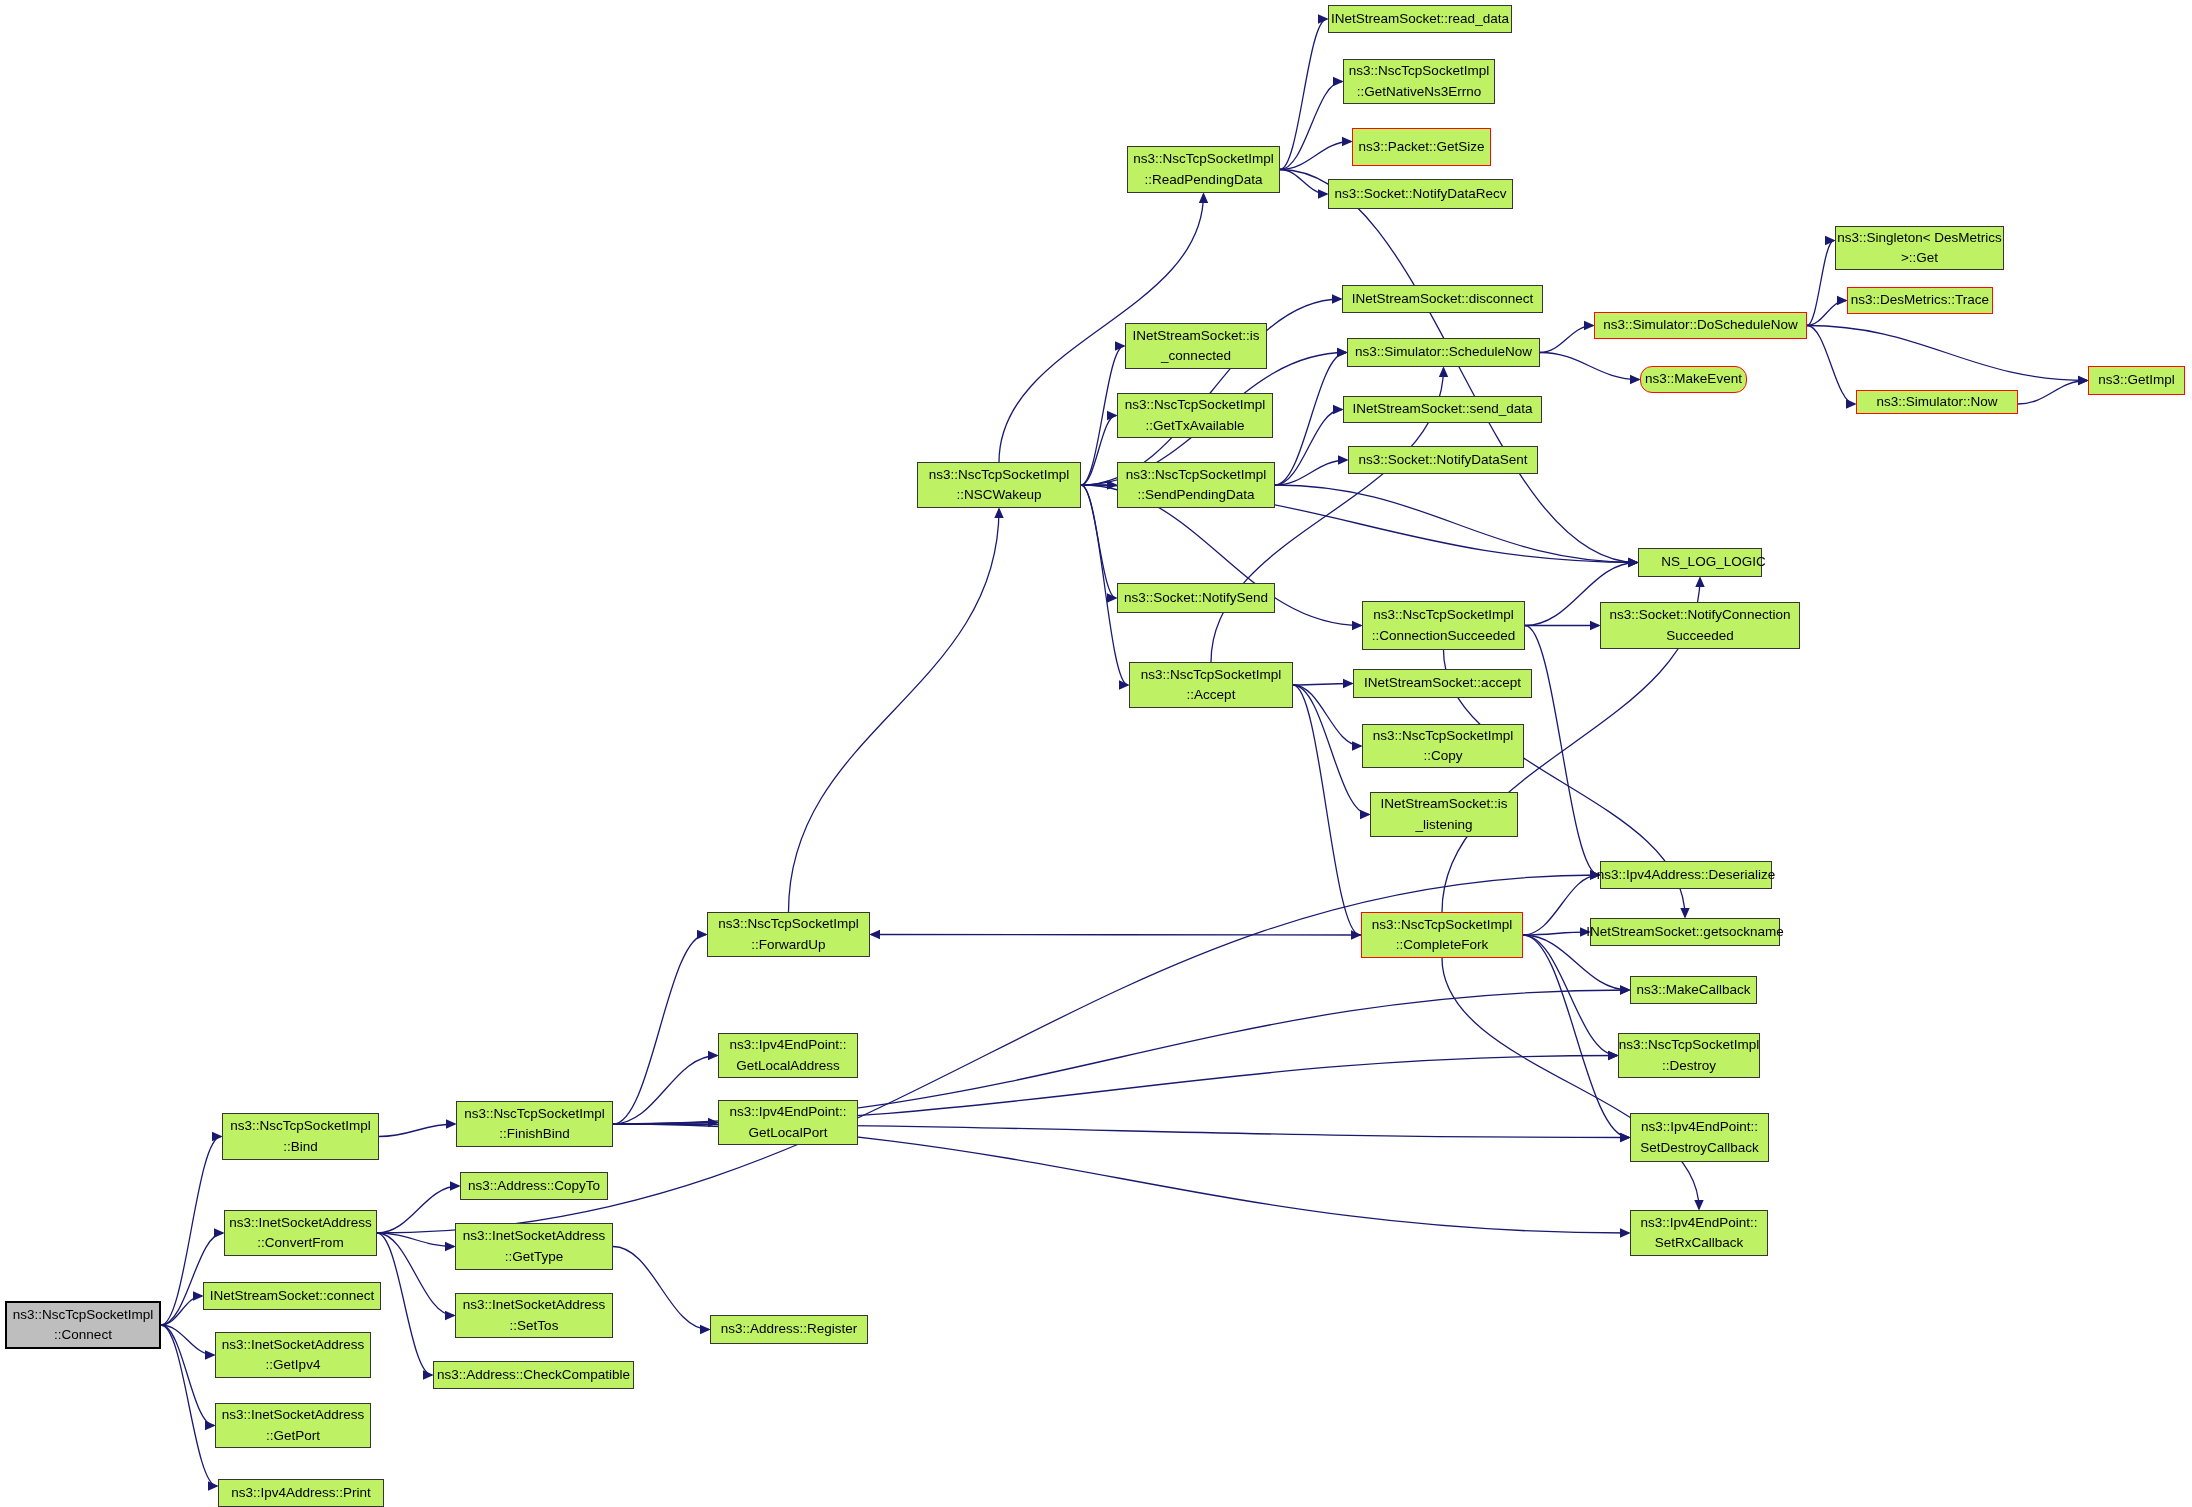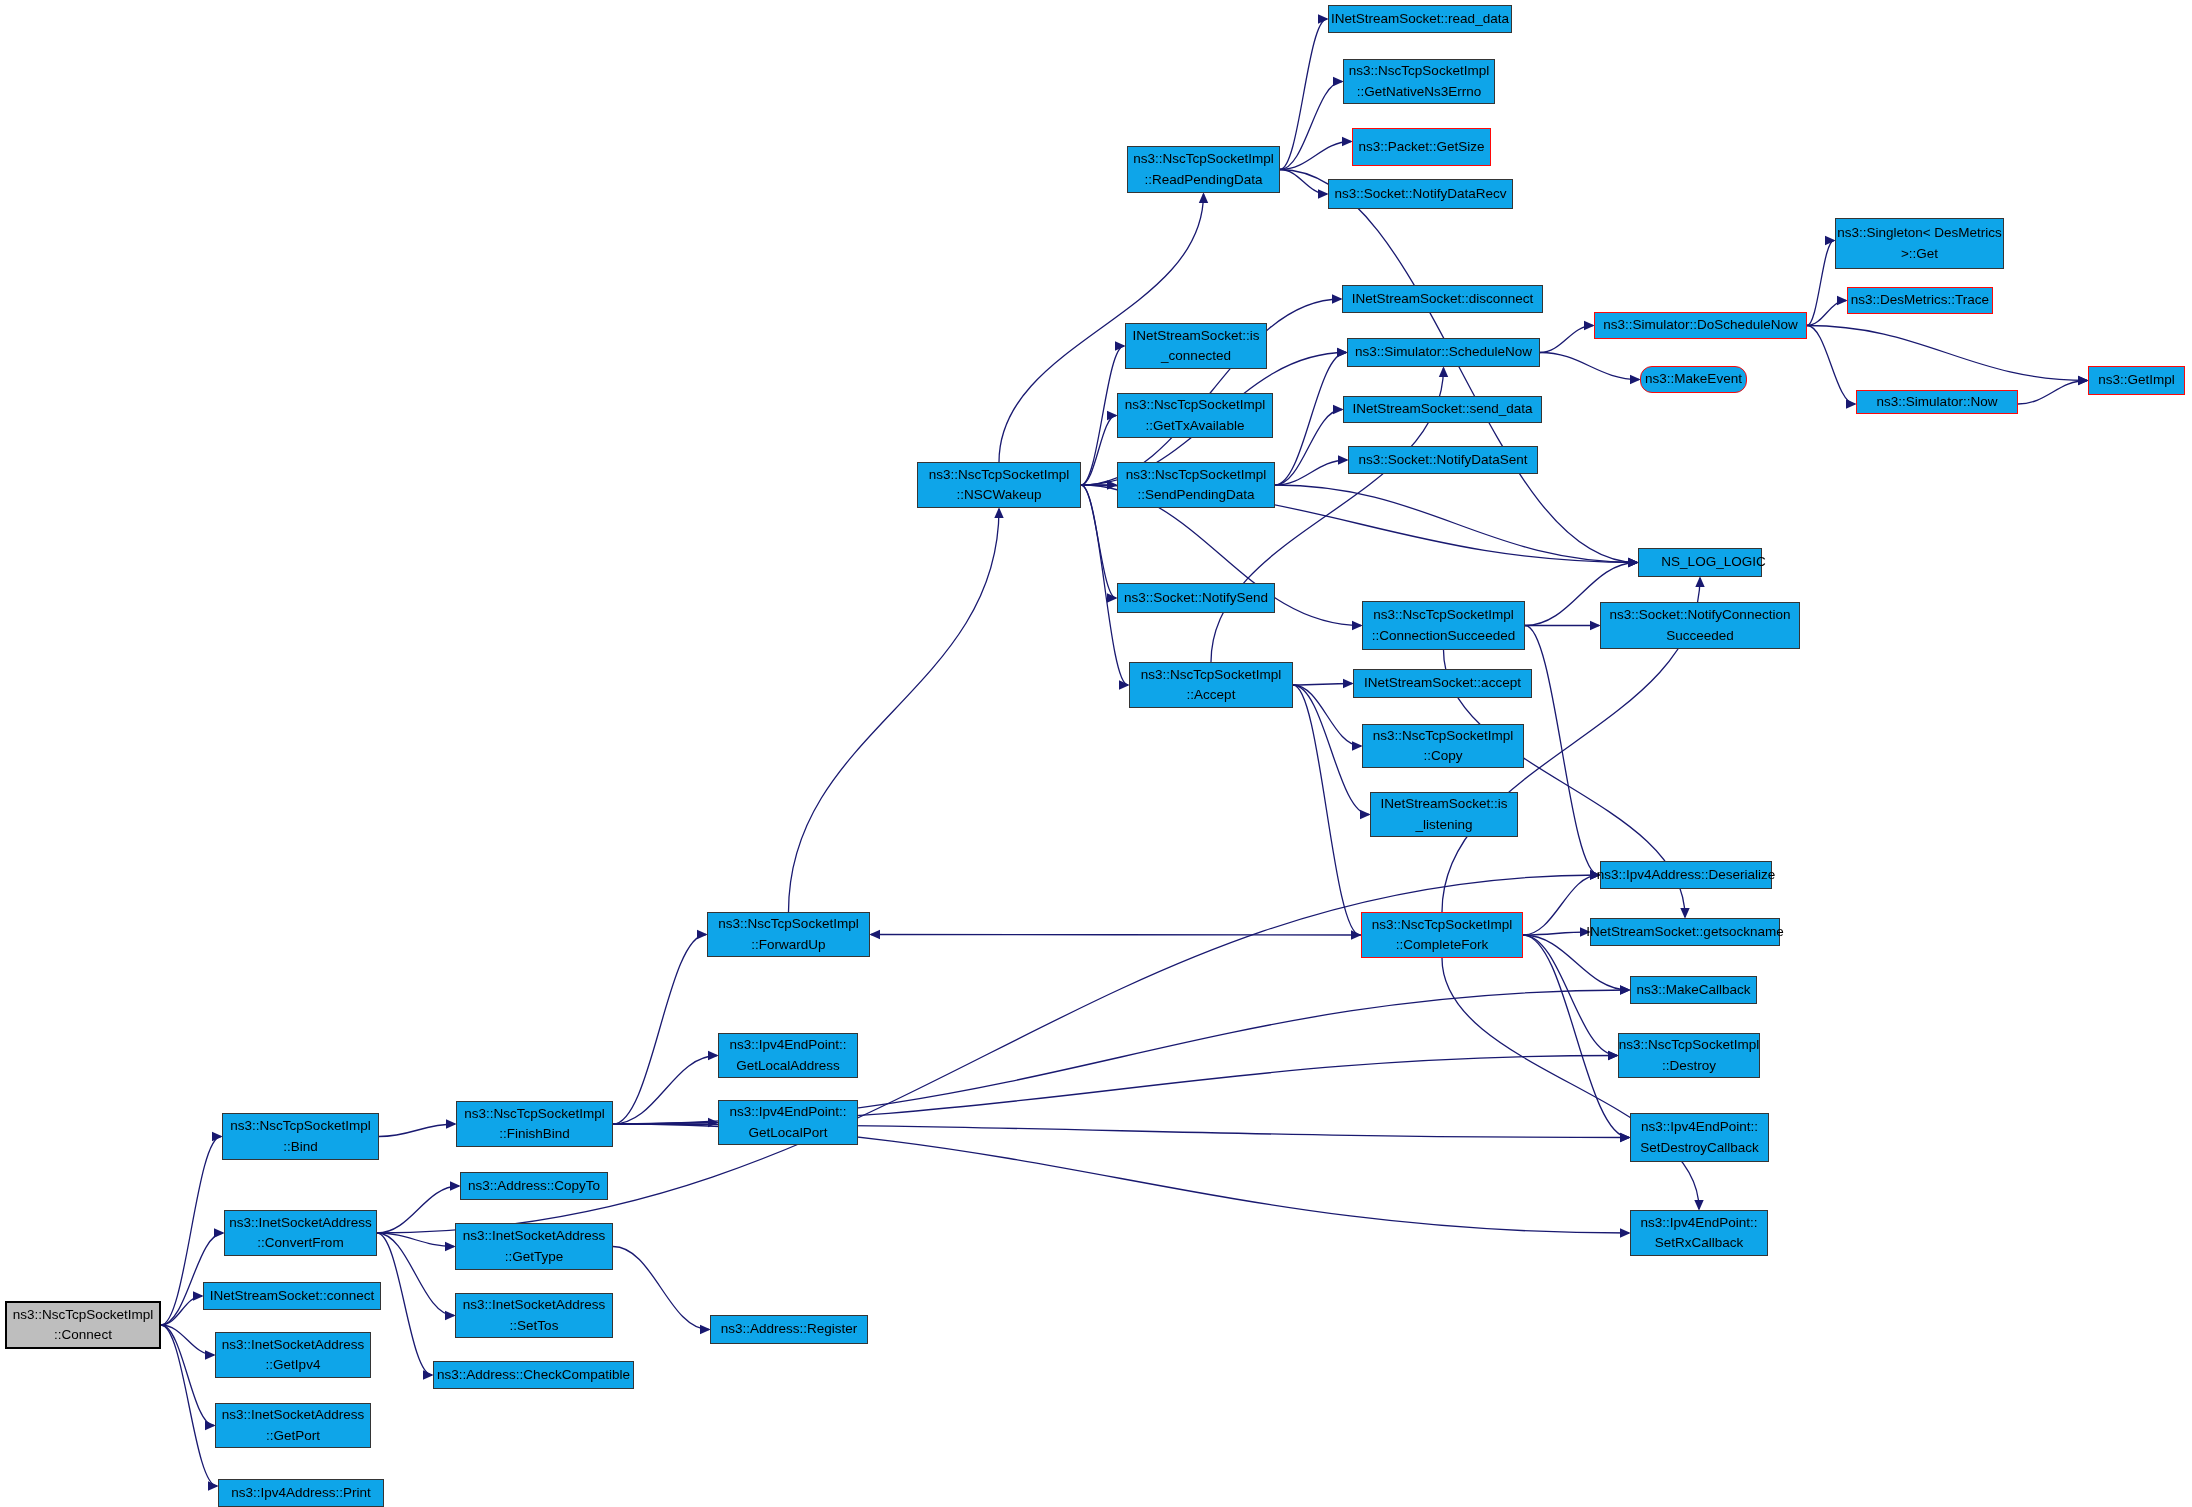--- a/index.html
+++ b/index.html
@@ -9,21 +9,21 @@
     background:#ffffff;
     font-family:"Liberation Sans", sans-serif;
     overflow:hidden;
   }
   .canvas svg{position:absolute;left:0;top:0;}
   .node{
     position:absolute;
     box-sizing:border-box;
     display:flex;flex-direction:column;
     align-items:center;justify-content:center;
-    background:#0ea5e9;
+    background:#bef264;
     border:1.5px solid #353535;
     color:#000000;
     font-size:13.5px;line-height:1.5;
     text-align:center;white-space:nowrap;
     cursor:pointer;
     z-index:2;
   }
   .node--red{border-color:#fe0909;}
   .node--focus{background:#bebebe;border:2px solid #000000;cursor:default;}
   .edge{fill:none;stroke-width:1.3px;}
@@ -260,21 +260,21 @@
     <div class="node" style="left: 1630px; top: 1210px; width: 138px; height: 46px;">
       <div>ns3::Ipv4EndPoint::</div>
       <div>SetRxCallback</div>
     </div>
     <div class="node node--red" style="left: 1594px; top: 312px; width: 213px; height: 27px;">
       <div>ns3::Simulator::DoScheduleNow</div>
     </div>
     <div class="node node--red" style="left: 1640px; top: 366px; width: 107px; height: 27px; border-radius: 12px;">
       <div>ns3::MakeEvent</div>
     </div>
-    <div class="node" style="left: 1835px; top: 218px; width: 169px; height: 51px;">
+    <div class="node" style="left: 1835px; top: 226px; width: 169px; height: 44px;">
       <div>ns3::Singleton&lt; DesMetrics</div>
       <div>&gt;::Get</div>
     </div>
     <div class="node node--red" style="left: 1847px; top: 287px; width: 146px; height: 27px;">
       <div>ns3::DesMetrics::Trace</div>
     </div>
     <div class="node node--red" style="left: 1856px; top: 390px; width: 162px; height: 24px;">
       <div>ns3::Simulator::Now</div>
     </div>
     <div class="node node--red" style="left: 2088px; top: 366px; width: 97px; height: 29px;">

